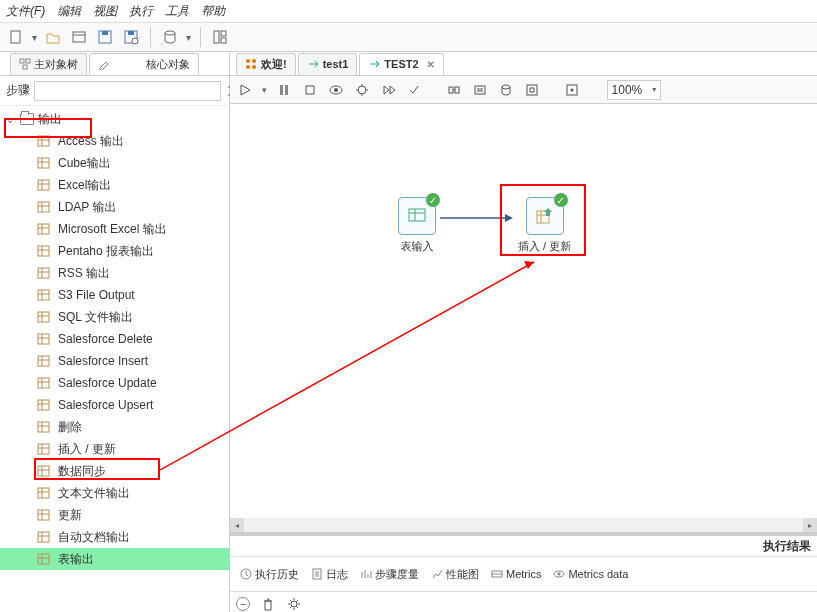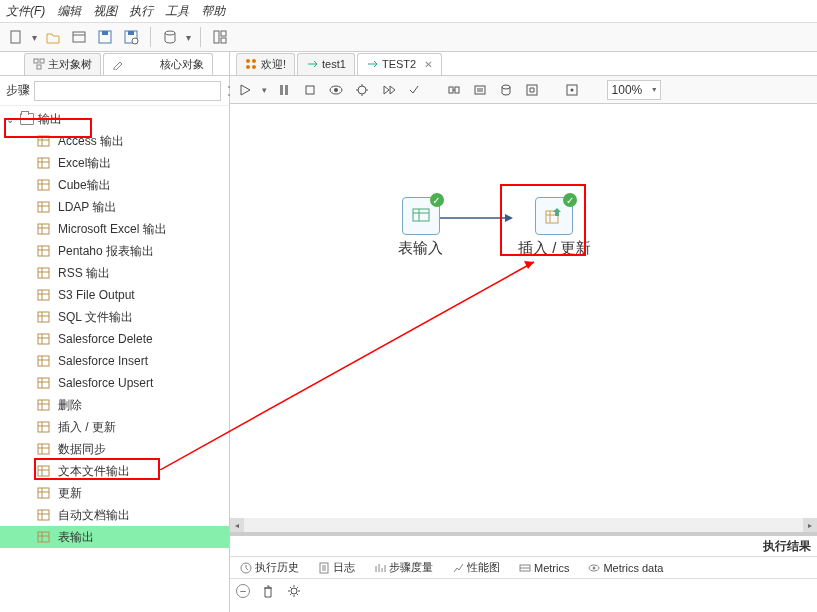--- a/index.html
+++ b/index.html
@@ -13,21 +13,21 @@
 .toolbar { height: 30px; border-top: 1px solid #ddd; border-bottom: 1px solid #ccc; display: flex; align-items: center; padding: 0 6px; gap: 6px; background: #f9f9f9; }
 .toolbar .tbtn { width: 20px; height: 20px; display: flex; align-items: center; justify-content: center; cursor: pointer; }
 .toolbar .sep { width: 1px; height: 20px; background: #ccc; margin: 0 3px; }
 .toolbar .chev { font-size: 10px; color: #666; }
 
 
 .main { display: flex; height: 560px; }
 
 
 .left { width: 230px; border-right: 1px solid #ccc; display: flex; flex-direction: column; background: #fff; }
-.tabrow { height: 24px; display: flex; align-items: center; border-bottom: 1px solid #ccc; padding-left: 24px; gap: 2px; }
+.tabrow { height: 24px; display: flex; align-items: center; border-bottom: 1px solid #ccc; padding-left: 10px; gap: 2px; }
 .tab { height: 22px; padding: 0 8px; display: flex; align-items: center; border: 1px solid #ccc; border-bottom: none; background: #f5f5f5; border-radius: 3px 3px 0 0; font-size: 11px; gap: 3px; }
 .tab.active { background: #fff; gap: 36px; }
 .tab .ticon { width: 12px; height: 12px; }
 
 .filterrow { height: 30px; display: flex; align-items: center; padding: 4px 6px; gap: 4px; border-bottom: 1px solid #eee; }
 .filterrow .lbl { white-space: nowrap; font-family: Liberation Mono, monospace; }
 .filterrow input { flex: 1; height: 20px; border: 1px solid #ccc; padding: 0 4px; }
 .filterrow .mini { width: 18px; height: 18px; display: flex; align-items: center; justify-content: center; cursor: pointer; }
 
 .tree { flex: 1; overflow-y: auto; overflow-x: hidden; padding: 2px 0; position: relative; }
@@ -43,46 +43,46 @@
 .tree-item { display: flex; align-items: center; height: 22px; padding-left: 36px; gap: 6px; cursor: pointer; }
 .tree-item.selected { background: #86efac; }
 .tree-item .iicon { width: 16px; height: 16px; flex-shrink: 0; position: relative; }
 
 
 .hl { position: absolute; border: 2px solid #ff0000; pointer-events: none; z-index: 50; }
 .hl-arrow { position: absolute; z-index: 49; pointer-events: none; }
 
 
 .right { flex: 1; display: flex; flex-direction: column; }
-.ed-tabs { height: 24px; display: flex; align-items: center; padding-left: 6px; gap: 2px; border-bottom: 1px solid #ccc; }
+.ed-tabs { height: 24px; display: flex; align-items: center; padding-left: 6px; gap: 2px; border-bottom: 1px solid #ccc; font-weight: bold; }
 .ed-tab { height: 22px; padding: 0 8px; display: flex; align-items: center; gap: 4px; border: 1px solid #ccc; border-bottom: none; background: #f5f5f5; border-radius: 3px 3px 0 0; font-size: 11px; }
 .ed-tab.active { background: #fff; }
 .ed-tab .close { font-size: 10px; color: #888; margin-left: 4px; }
 .ed-tab .ticon { width: 12px; height: 12px; }
 
 .ed-toolbar { height: 28px; display: flex; align-items: center; padding: 0 6px; gap: 8px; border-bottom: 1px solid #ccc; background: #f9f9f9; }
 .ed-toolbar .ebtn { width: 18px; height: 18px; display: flex; align-items: center; justify-content: center; cursor: pointer; }
 .ed-toolbar .zoom { border: 1px solid #ccc; background: #fff; height: 20px; padding: 0 4px; display: flex; align-items: center; gap: 10px; }
 .ed-toolbar .zoom .zchev { font-size: 8px; color: #666; }
 
 .canvas { flex: 1; position: relative; background: #fff; overflow: hidden; }
 .node { position: absolute; display: flex; flex-direction: column; align-items: center; gap: 4px; }
 .node .nbox { width: 38px; height: 38px; border: 1px solid #7aa7c7; border-radius: 4px; background: #f5faff; display: flex; align-items: center; justify-content: center; position: relative; }
 .node .nbox .badge { position: absolute; top: -5px; right: -5px; width: 14px; height: 14px; border-radius: 50%; background: #4caf50; display: flex; align-items: center; justify-content: center; color: #fff; font-size: 10px; }
-.node .nlabel { font-size: 15px; text-align: center; }
+.node .nlabel { font-size: 11px; text-align: center; }
 .arrow-conn { position: absolute; }
 
 .canvas-scroll { position: absolute; bottom: 0; left: 0; right: 0; height: 14px; background: #f0f0f0; display: flex; }
 .canvas-scroll .sbtn { width: 14px; height: 14px; background: #ddd; display: flex; align-items: center; justify-content: center; font-size: 8px; color: #666; }
 .canvas-scroll .strack { flex: 1; }
 
 
 .results { height: 80px; border-top: 4px solid #ccc; text-align: right; }
 .results-title { height: 20px; font-weight: bold; padding: 2px 6px; font-size: 12px; }
-.results-tabs { height: 23px; display: flex; align-items: center; gap: 7px; padding-left: 4px; border-top: 1px solid #ddd; border-bottom: 1px solid #ddd; }
+.results-tabs { height: 36px; display: flex; align-items: center; gap: 0; padding-left: 4px; border-top: 1px solid #ddd; border-bottom: 1px solid #ddd; }
 .results-tab { height: 20px; padding: 0 6px; display: flex; align-items: center; gap: 3px; font-size: 11px; cursor: pointer; }
 .results-tab .rticon { width: 12px; height: 12px; }
 .results-tools { height: 24px; display: flex; align-items: center; padding: 0 6px; gap: 10px; }
 .results-tools .rbtn { width: 16px; height: 16px; display: flex; align-items: center; justify-content: center; cursor: pointer; color: #555; }
 
 
 svg { display: block; }
 </style>
 </head>
 <body>
@@ -199,38 +199,38 @@
           </span>
           <span>Access 输出</span>
         </div>
         <div class="tree-item">
           <span class="iicon">
             <svg width="16" height="16">
               <rect x="2" y="3" width="11" height="10" fill="none" stroke="#b89050"></rect>
               <path d="M2 7h11M6 3v10" stroke="#b89050"></path>
             </svg>
           </span>
+          <span>Cube输出</span>
+        </div>
+        <div class="tree-item">
+          <span class="iicon">
+            <svg width="16" height="16">
+              <rect x="2" y="3" width="11" height="10" fill="none" stroke="#b89050"></rect>
+              <path d="M2 7h11M6 3v10" stroke="#b89050"></path>
+            </svg>
+          </span>
           <span>Excel输出</span>
         </div>
         <div class="tree-item">
           <span class="iicon">
             <svg width="16" height="16">
               <rect x="2" y="3" width="11" height="10" fill="none" stroke="#b89050"></rect>
               <path d="M2 7h11M6 3v10" stroke="#b89050"></path>
             </svg>
           </span>
-          <span>Cube输出</span>
-        </div>
-        <div class="tree-item">
-          <span class="iicon">
-            <svg width="16" height="16">
-              <rect x="2" y="3" width="11" height="10" fill="none" stroke="#b89050"></rect>
-              <path d="M2 7h11M6 3v10" stroke="#b89050"></path>
-            </svg>
-          </span>
           <span>LDAP 输出</span>
         </div>
         <div class="tree-item">
           <span class="iicon">
             <svg width="16" height="16">
               <rect x="2" y="3" width="11" height="10" fill="none" stroke="#b89050"></rect>
               <path d="M2 7h11M6 3v10" stroke="#b89050"></path>
             </svg>
           </span>
           <span>Microsoft Excel 输出</span>
@@ -281,20 +281,29 @@
           <span>Salesforce Delete</span>
         </div>
         <div class="tree-item">
           <span class="iicon">
             <svg width="16" height="16">
               <rect x="2" y="3" width="11" height="10" fill="none" stroke="#b89050"></rect>
               <path d="M2 7h11M6 3v10" stroke="#b89050"></path>
             </svg>
           </span>
           <span>Salesforce Insert</span>
+        </div>
+        <div class="tree-item">
+          <span class="iicon">
+            <svg width="16" height="16">
+              <rect x="2" y="3" width="11" height="10" fill="none" stroke="#b89050"></rect>
+              <path d="M2 7h11M6 3v10" stroke="#b89050"></path>
+            </svg>
+          </span>
+          <span>Salesforce Update</span>
         </div>
         <div class="tree-item">
           <span class="iicon">
             <svg width="16" height="16">
               <rect x="2" y="3" width="11" height="10" fill="none" stroke="#b89050"></rect>
               <path d="M2 7h11M6 3v10" stroke="#b89050"></path>
             </svg>
           </span>
           <span>Salesforce Upsert</span>
         </div>

